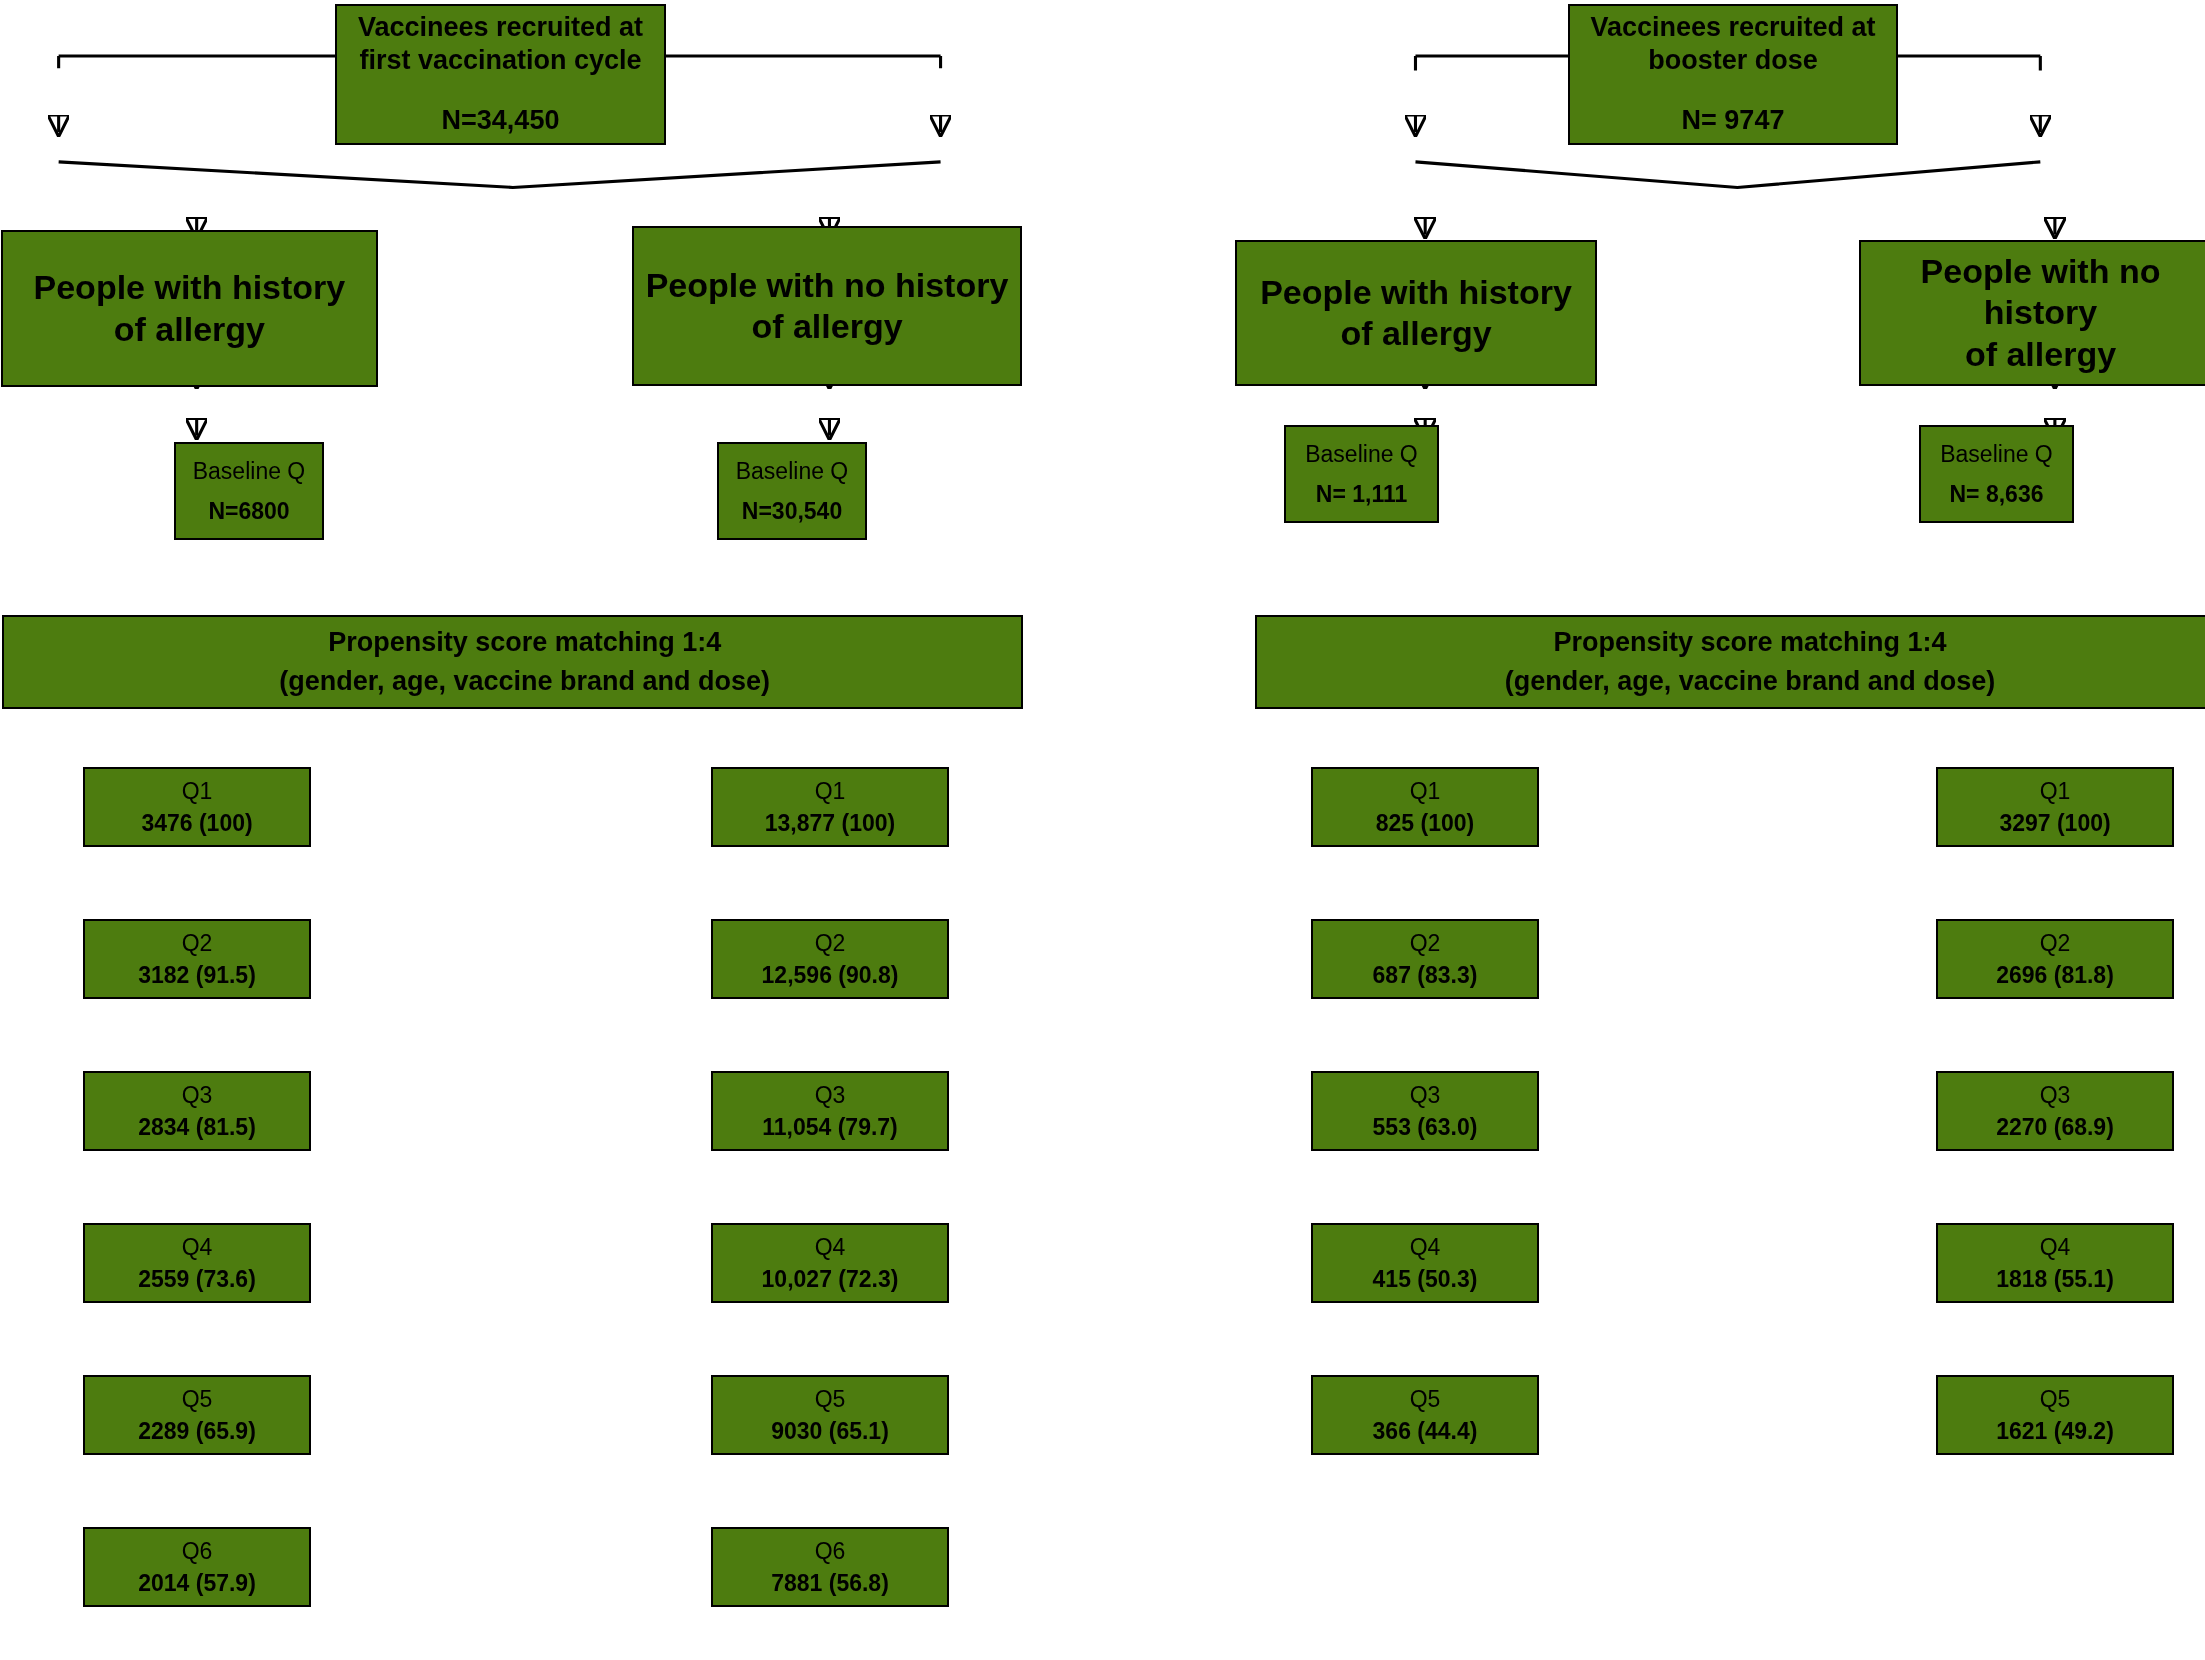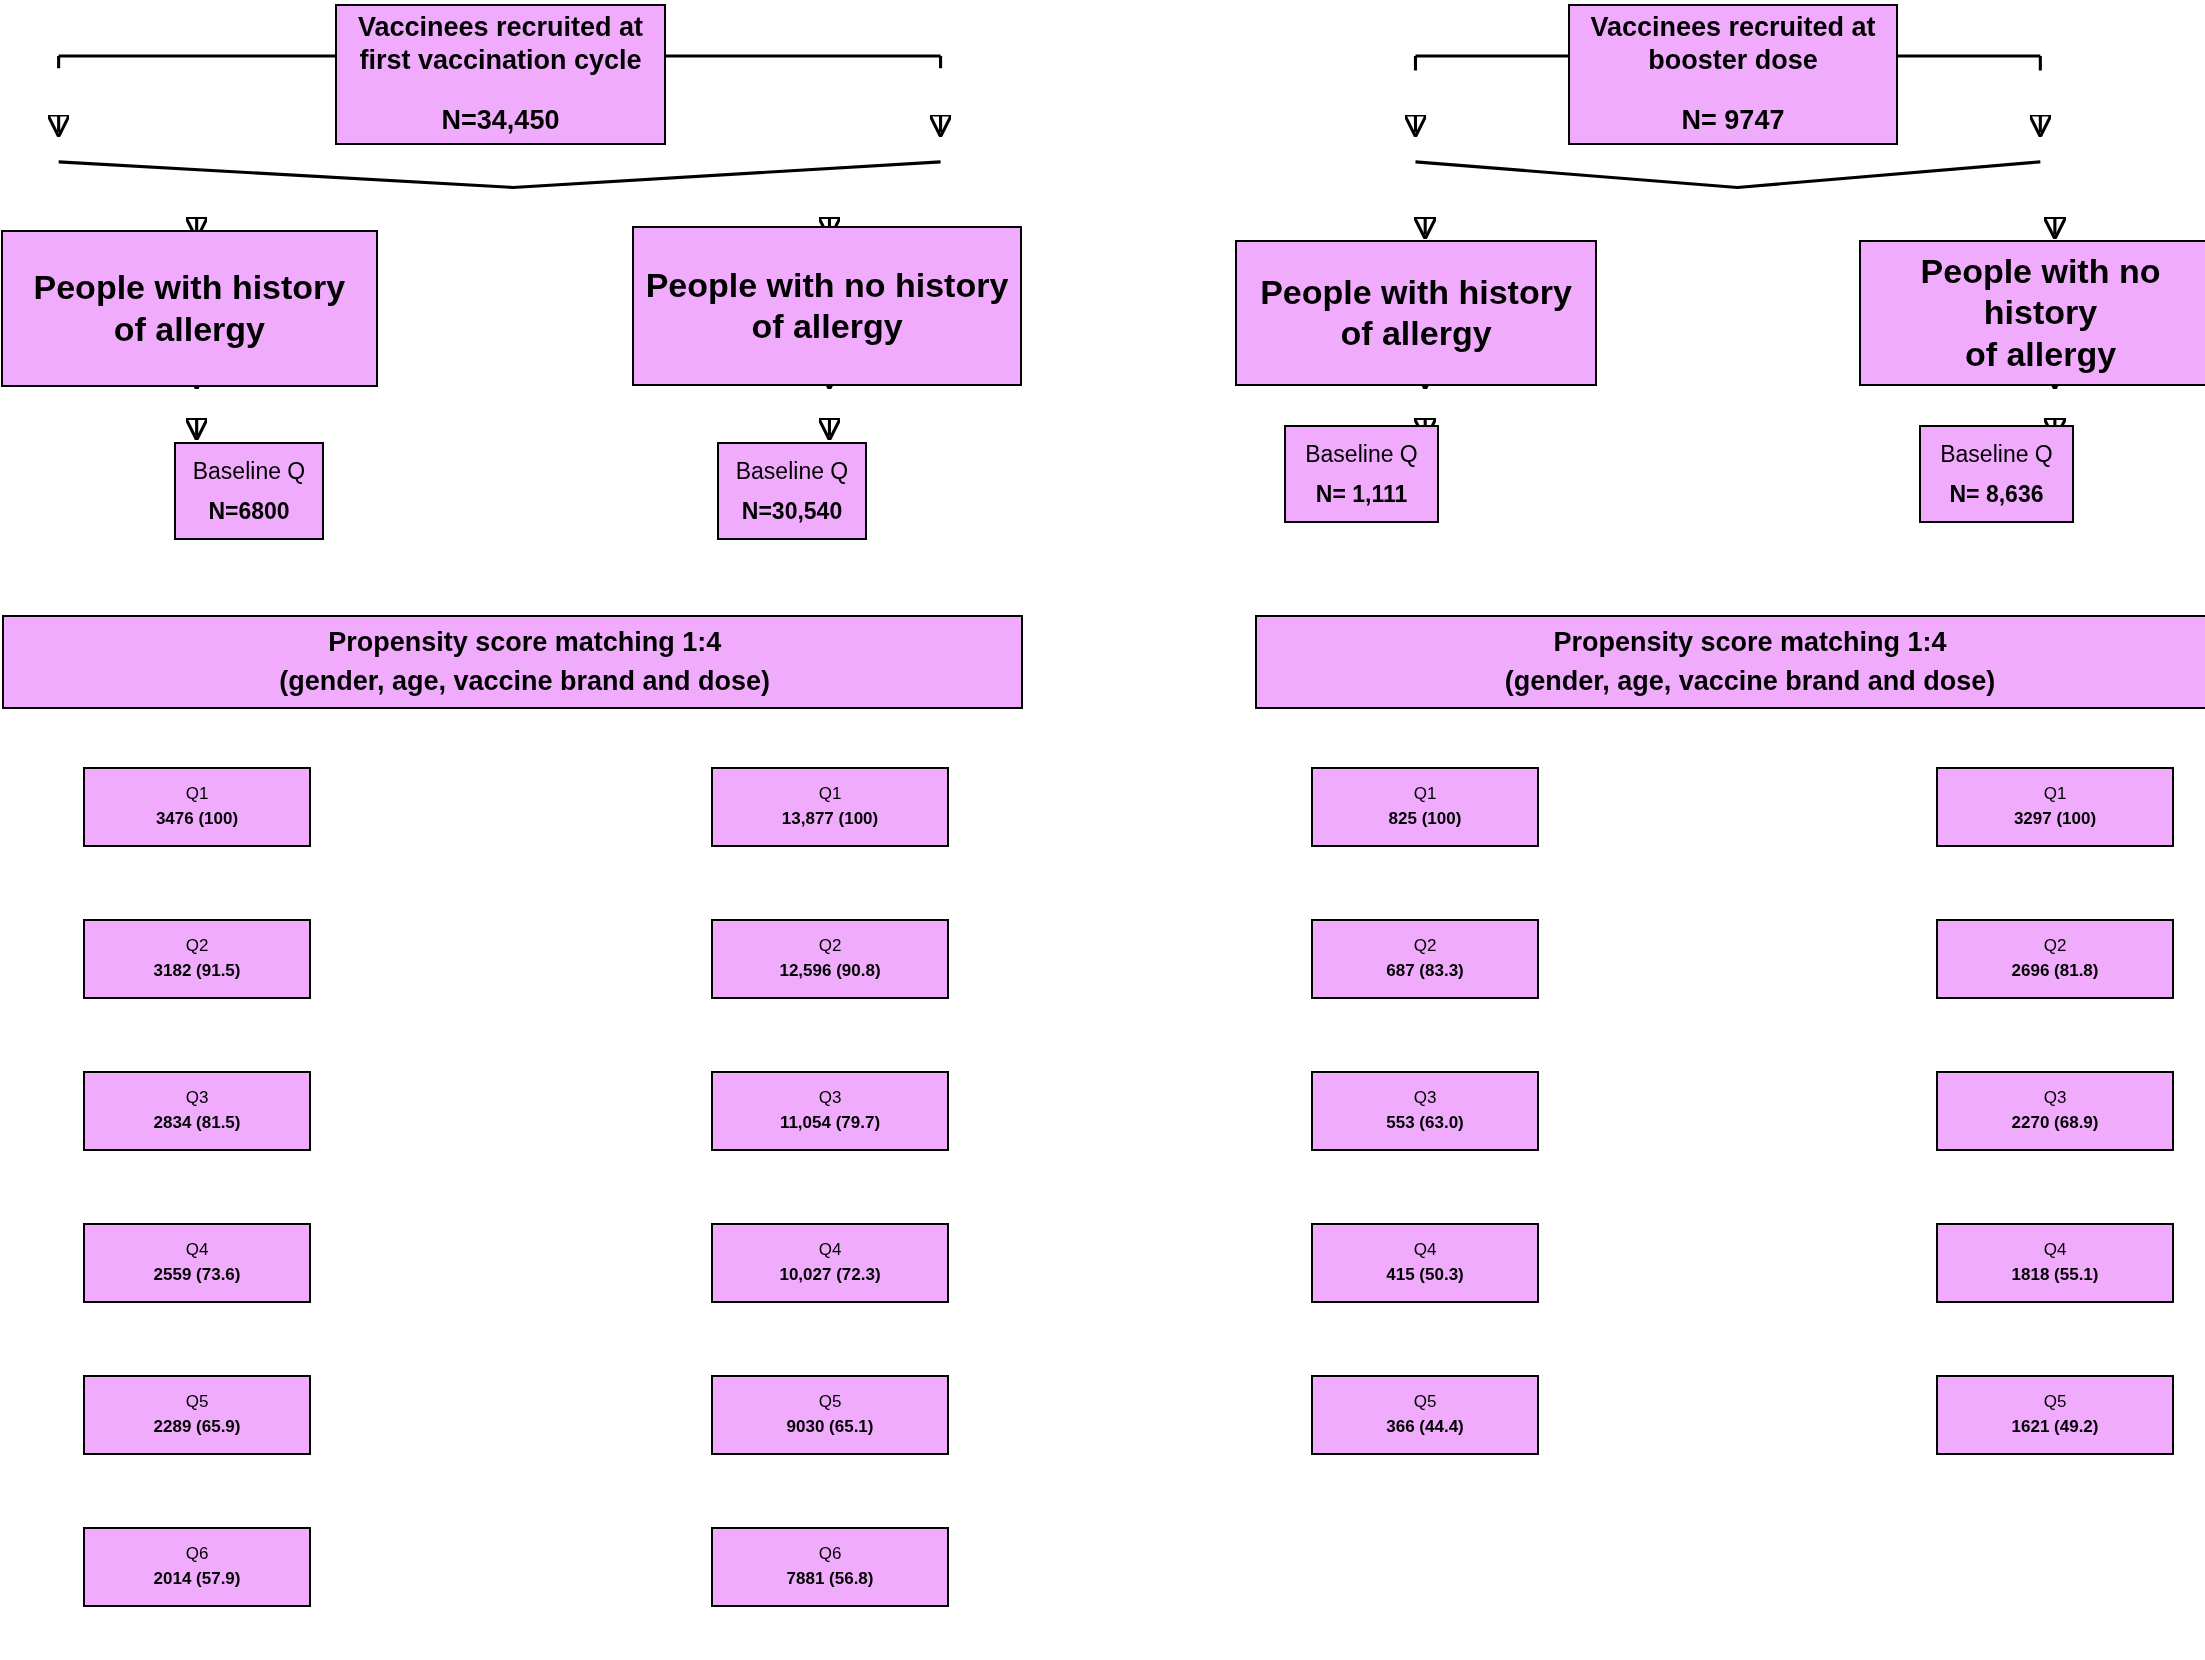--- a/index.html
+++ b/index.html
@@ -12,21 +12,21 @@
     width: 2222px;
     height: 1660px;
     background: #ffffff;
     font-family: "Liberation Sans", sans-serif;
     overflow: hidden;
   }
   .node {
     position: absolute;
     box-sizing: border-box;
     border: 2.6px solid #000000;
-    background: #f0abfc;
+    background: #4d7c0f;
     display: flex;
     flex-direction: column;
     align-items: center;
     justify-content: center;
     text-align: center;
     color: #000000;
     line-height: 1.22;
   }
   .node.thin { border-width: 2.2px; }
 
@@ -42,21 +42,21 @@
   
   .baseline-box { font-size: 23px; }
   .baseline-box .b1 { font-weight: normal; }
   .baseline-box .b2 { font-weight: bold; margin-top: 12.3px; }
 
   
   .psm-box { font-size: 27px; font-weight: bold; padding-left: 24px; }
   .psm-box .p2 { margin-top: 6.2px; }
 
   
-  .q-box { font-size: 17px; }
+  .q-box { font-size: 23px; }
   .q-box .q1 { font-weight: normal; }
   .q-box .q2 { font-weight: bold; margin-top: 4.4px; }
 
   svg.connectors {
     position: absolute;
     left: 0;
     top: 0;
     width: 2222px;
     height: 1660px;
     pointer-events: none;

